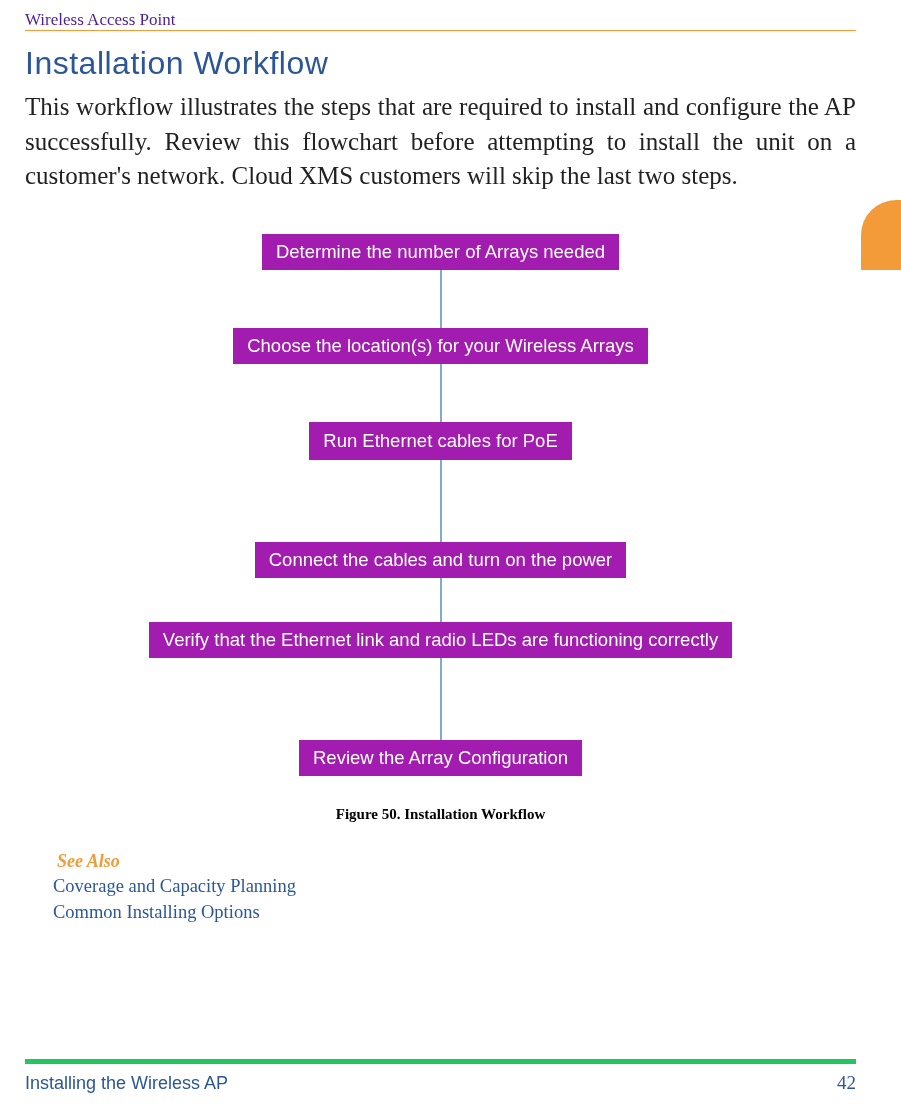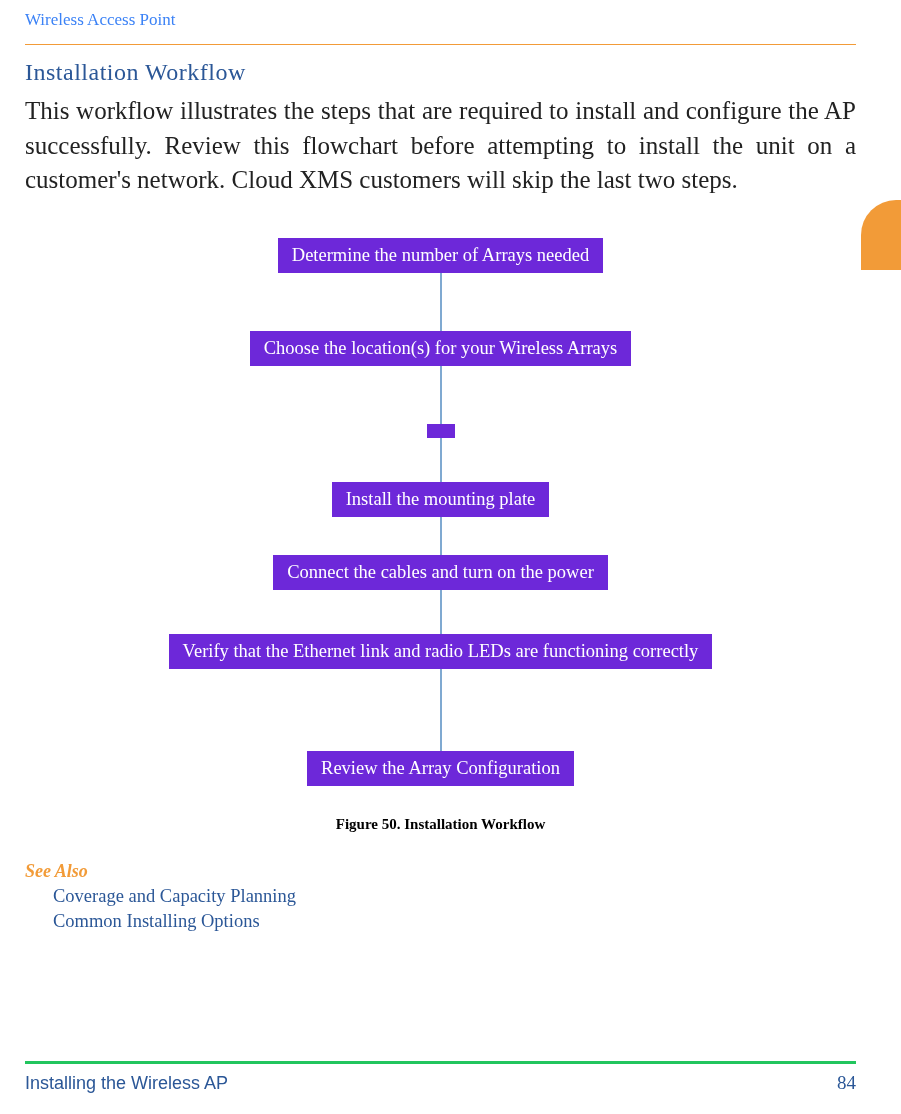--- a/index.html
+++ b/index.html
@@ -5,57 +5,57 @@
     * { margin: 0; padding: 0; box-sizing: border-box; }
     body {
       width: 901px;
       height: 1114px;
       background: #ffffff;
       font-family: "Palatino Linotype", "Book Antiqua", Palatino, serif;
       position: relative;
       padding: 10px 45px 0 25px;
     }
     .header-link {
-      color: #3b82f6;
+      color: #4c1d95;
       font-size: 17px;
-      padding-bottom: 14px;
+      padding-bottom: 0;
       border-bottom: 1px solid #f29b38;
       margin-bottom: 14px;
       font-family: "Palatino Linotype", "Book Antiqua", Palatino, serif;
     }
     .section-title {
       color: #2b5797;
-      font-size: 24px;
-      font-family: Liberation Serif, serif;
+      font-size: 32px;
+      font-family: Liberation Sans, sans-serif;
       font-weight: 300;
       margin-bottom: 8px;
       letter-spacing: 0.5px;
     }
     .body-text {
       font-size: 25px;
       line-height: 1.38;
       color: #222;
       text-align: justify;
       font-family: "Palatino Linotype", "Book Antiqua", Palatino, serif;
       margin-bottom: 40px;
     }
     .flowchart {
       display: flex;
       flex-direction: column;
       align-items: center;
       width: 100%;
       margin-bottom: 30px;
     }
     .flow-box {
-      background: #6d28d9;
+      background: #a21caf;
       color: #ffffff;
       font-size: 18.5px;
       padding: 7px 14px;
       text-align: center;
-      font-family: Liberation Serif, serif;
+      font-family: Liberation Sans, sans-serif;
     }
     .flow-box-2line {
       text-align: left;
       line-height: 1.35;
     }
     .flow-connector {
       width: 2px;
       height: 44px;
       background: #7fa9d1;
     }
@@ -81,37 +81,38 @@
       margin-bottom: 28px;
       font-family: "Palatino Linotype", "Book Antiqua", Palatino, serif;
     }
     .see-also-label {
       color: #f29b38;
       font-style: italic;
       font-weight: bold;
       font-size: 18px;
       font-family: "Palatino Linotype", "Book Antiqua", Palatino, serif;
       margin-bottom: 2px;
+      margin-left: 32px;
     }
     .see-also-link {
       color: #2b5797;
       font-size: 18.5px;
       font-family: Liberation Serif, serif;
       line-height: 1.4;
       margin-left: 28px;
     }
     .footer {
       position: absolute;
       bottom: 20px;
       left: 25px;
       right: 45px;
       display: flex;
       justify-content: space-between;
       align-items: flex-end;
-      border-top: 3px solid #22c55e;
+      border-top: 5px solid #22c55e;
       padding-top: 8px;
     }
     .footer-left {
       color: #2b5797;
       font-size: 18px;
       font-family: "Trebuchet MS", Arial, sans-serif;
     }
     .footer-right {
       color: #2b5797;
       font-size: 19px;
@@ -128,34 +129,34 @@
 <div class="body-text">This workflow illustrates the steps that are required to install and configure the AP successfully. Review this flowchart before attempting to install the unit on a customer's network. Cloud XMS customers will skip the last two steps.</div>
 
 <div class="side-tab"></div>
 
 <div class="flowchart">
   <div class="flow-box">Determine the number of Arrays needed</div>
   <div class="flow-connector flow-connector-long"></div>
   <div class="flow-box">Choose the location(s) for your Wireless Arrays</div>
   <div class="flow-connector flow-connector-long"></div>
   <div class="flow-box flow-box-2line">
+    <div>Run Ethernet cables for PoE</div>
   </div>
   <div class="flow-connector"></div>
-  <div class="flow-box">Install the mounting plate</div>
   <div class="flow-connector flow-connector-short"></div>
   <div class="flow-box">Connect the cables and turn on the power</div>
   <div class="flow-connector"></div>
   <div class="flow-box">Verify that the Ethernet link and radio LEDs are functioning correctly</div>
   <div class="flow-connector"></div>
   <div class="flow-connector flow-connector-short"></div>
   <div class="flow-box">Review the Array Configuration</div>
 </div>
 
 <div class="caption">Figure 50. Installation Workflow</div>
 
 <div class="see-also-label">See Also</div>
 <div class="see-also-link">Coverage and Capacity Planning</div>
 <div class="see-also-link">Common Installing Options</div>
 
 <div class="footer">
   <div class="footer-left">Installing the Wireless AP</div>
-  <div class="footer-right">84</div>
+  <div class="footer-right">42</div>
 </div>
 
 </body></html>

